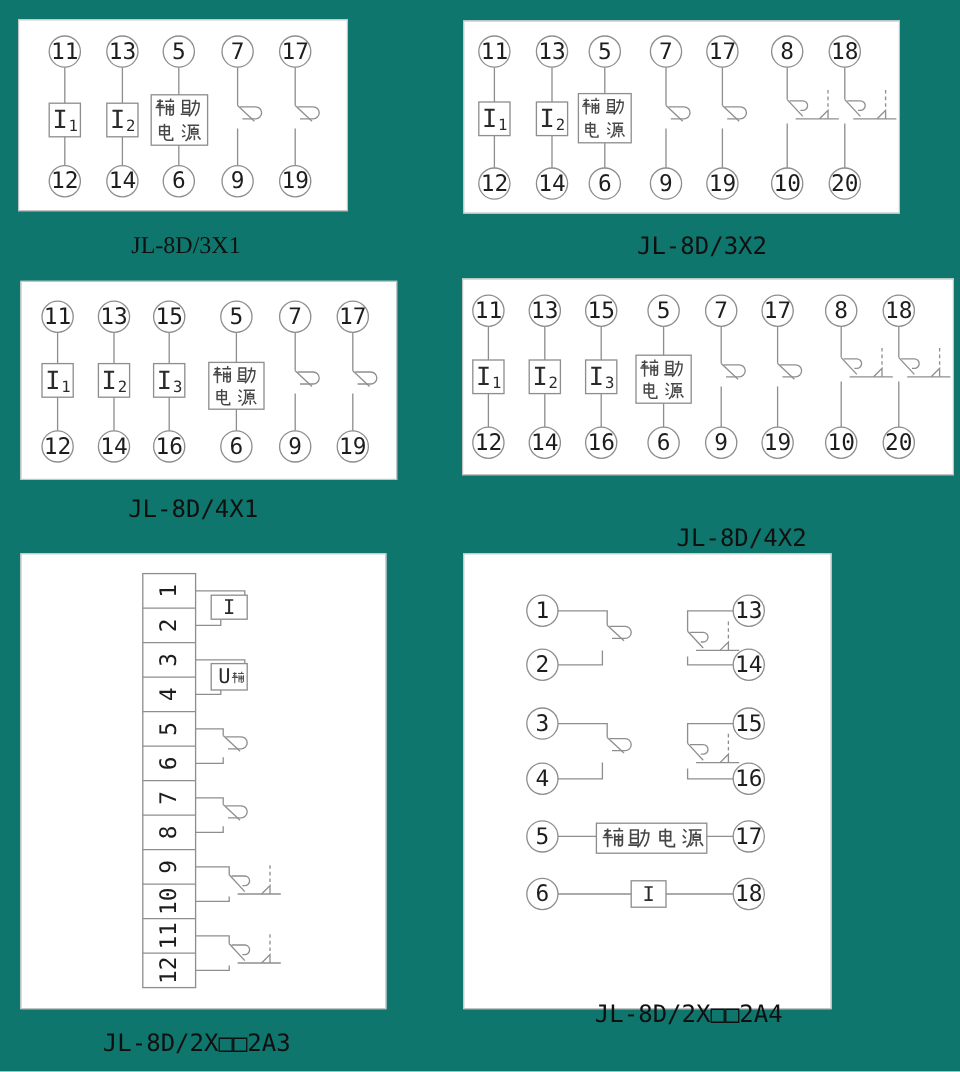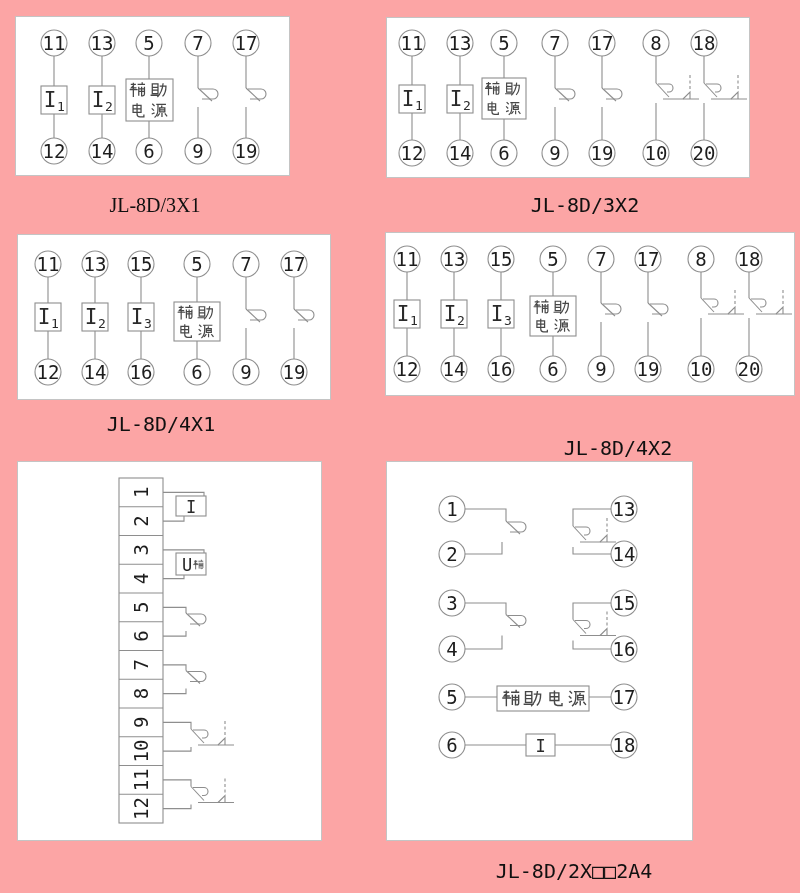--- a/index.html
+++ b/index.html
@@ -1,16 +1,16 @@
 <!DOCTYPE html>
 <html><head>
 <meta charset="utf-8">
 <style>
   html,body{margin:0;padding:0;background:#fff;}
-  #canvas{position:relative;width:800px;height:893px;background:#fca5a5;overflow:hidden;
+  #canvas{position:relative;width:800px;height:893px;background:#0f766e;overflow:hidden;
           font-family:"DejaVu Sans Mono", monospace;}
   .panel{position:absolute;border:1px solid #c4c4c4;background:#fff;box-sizing:border-box;}
   .panel svg{display:block;}
   .ln{stroke:#8e8e8e;stroke-width:1.1;fill:none;}
   .num{font-family:"DejaVu Sans Mono",monospace;font-size:19px;fill:#1d1d1d;text-anchor:middle;dominant-baseline:central;}
   .coil{font-family:"DejaVu Sans Mono",monospace;font-size:21px;fill:#2a2a2a;text-anchor:middle;dominant-baseline:central;}
   .sub{font-family:"DejaVu Sans Mono",monospace;font-size:13px;fill:#2a2a2a;text-anchor:middle;dominant-baseline:central;}
   .uu{font-family:"DejaVu Sans Mono",monospace;font-size:17px;fill:#2a2a2a;text-anchor:middle;dominant-baseline:central;}
   .caption{position:absolute;transform:translateX(-50%);white-space:nowrap;
            font-family:"DejaVu Sans Mono",monospace;font-size:20px;color:#101010;line-height:22px;}
@@ -403,20 +403,21 @@
           <rect class="ln" x="158" y="91" width="30" height="22"></rect>
           <text class="uu" x="169" y="102.5">U</text>
           <use href="#g-fu" transform="translate(174.5,97) scale(0.37)"></use>
         </g>
   <use href="#noc" class="ln" transform="translate(168,151)"></use>
   <use href="#noc" class="ln" transform="translate(168,208.5)"></use>
   <use href="#dc" class="ln" transform="translate(173,267)"></use>
   <use href="#dc" class="ln" transform="translate(173,324.5)"></use>
 </svg>
 </figure>
+<div class="caption" style="left:164px;top:858px;">JL-8D/2X□□2A3</div>
 
 <figure class="panel" style="left:386px;top:461px;width:307px;height:380px;margin:0;">
 <svg width="305" height="378" viewBox="0 0 305 378" aria-label="JL-8D/2X□□2A4">
   <path class="ln" d="M78,47H119V59 M78,92H115V80 M78,141H119V152.5 M78,187H115V173.5 M224,47H186V64 M224,92H186V85 M224,141H186V157.5 M224,187H186V178.5 M78,235H110 M202,235H224 M78,283H139 M168,283H224"></path>
   <g>
           <circle class="ln" cx="65" cy="47" r="13"></circle>
           <text class="num" x="65" y="47">1</text>
         </g>
   <g>
           <circle class="ln" cx="65" cy="92" r="13"></circle>
@@ -473,15 +474,15 @@
           <use href="#g-zhu" transform="translate(136,226.5) scale(0.63)"></use>
     <use href="#g-dian" transform="translate(158,226.5) scale(0.63)"></use>
           <use href="#g-yuan" transform="translate(180,226.5) scale(0.63)"></use>
         </g>
   <g>
           <rect class="ln" x="139" y="272" width="29" height="22"></rect>
           <text class="uu" x="153.5" y="283.5">I</text>
         </g>
 </svg>
 </figure>
-<div class="caption" style="left:574px;top:860px;text-align:right;">JL-8D/2X□□2A4</div>
+<div class="caption" style="left:574px;top:834px;text-align:right;">JL-8D/2X□□2A4</div>
 
 </div>
 
 </body></html>

